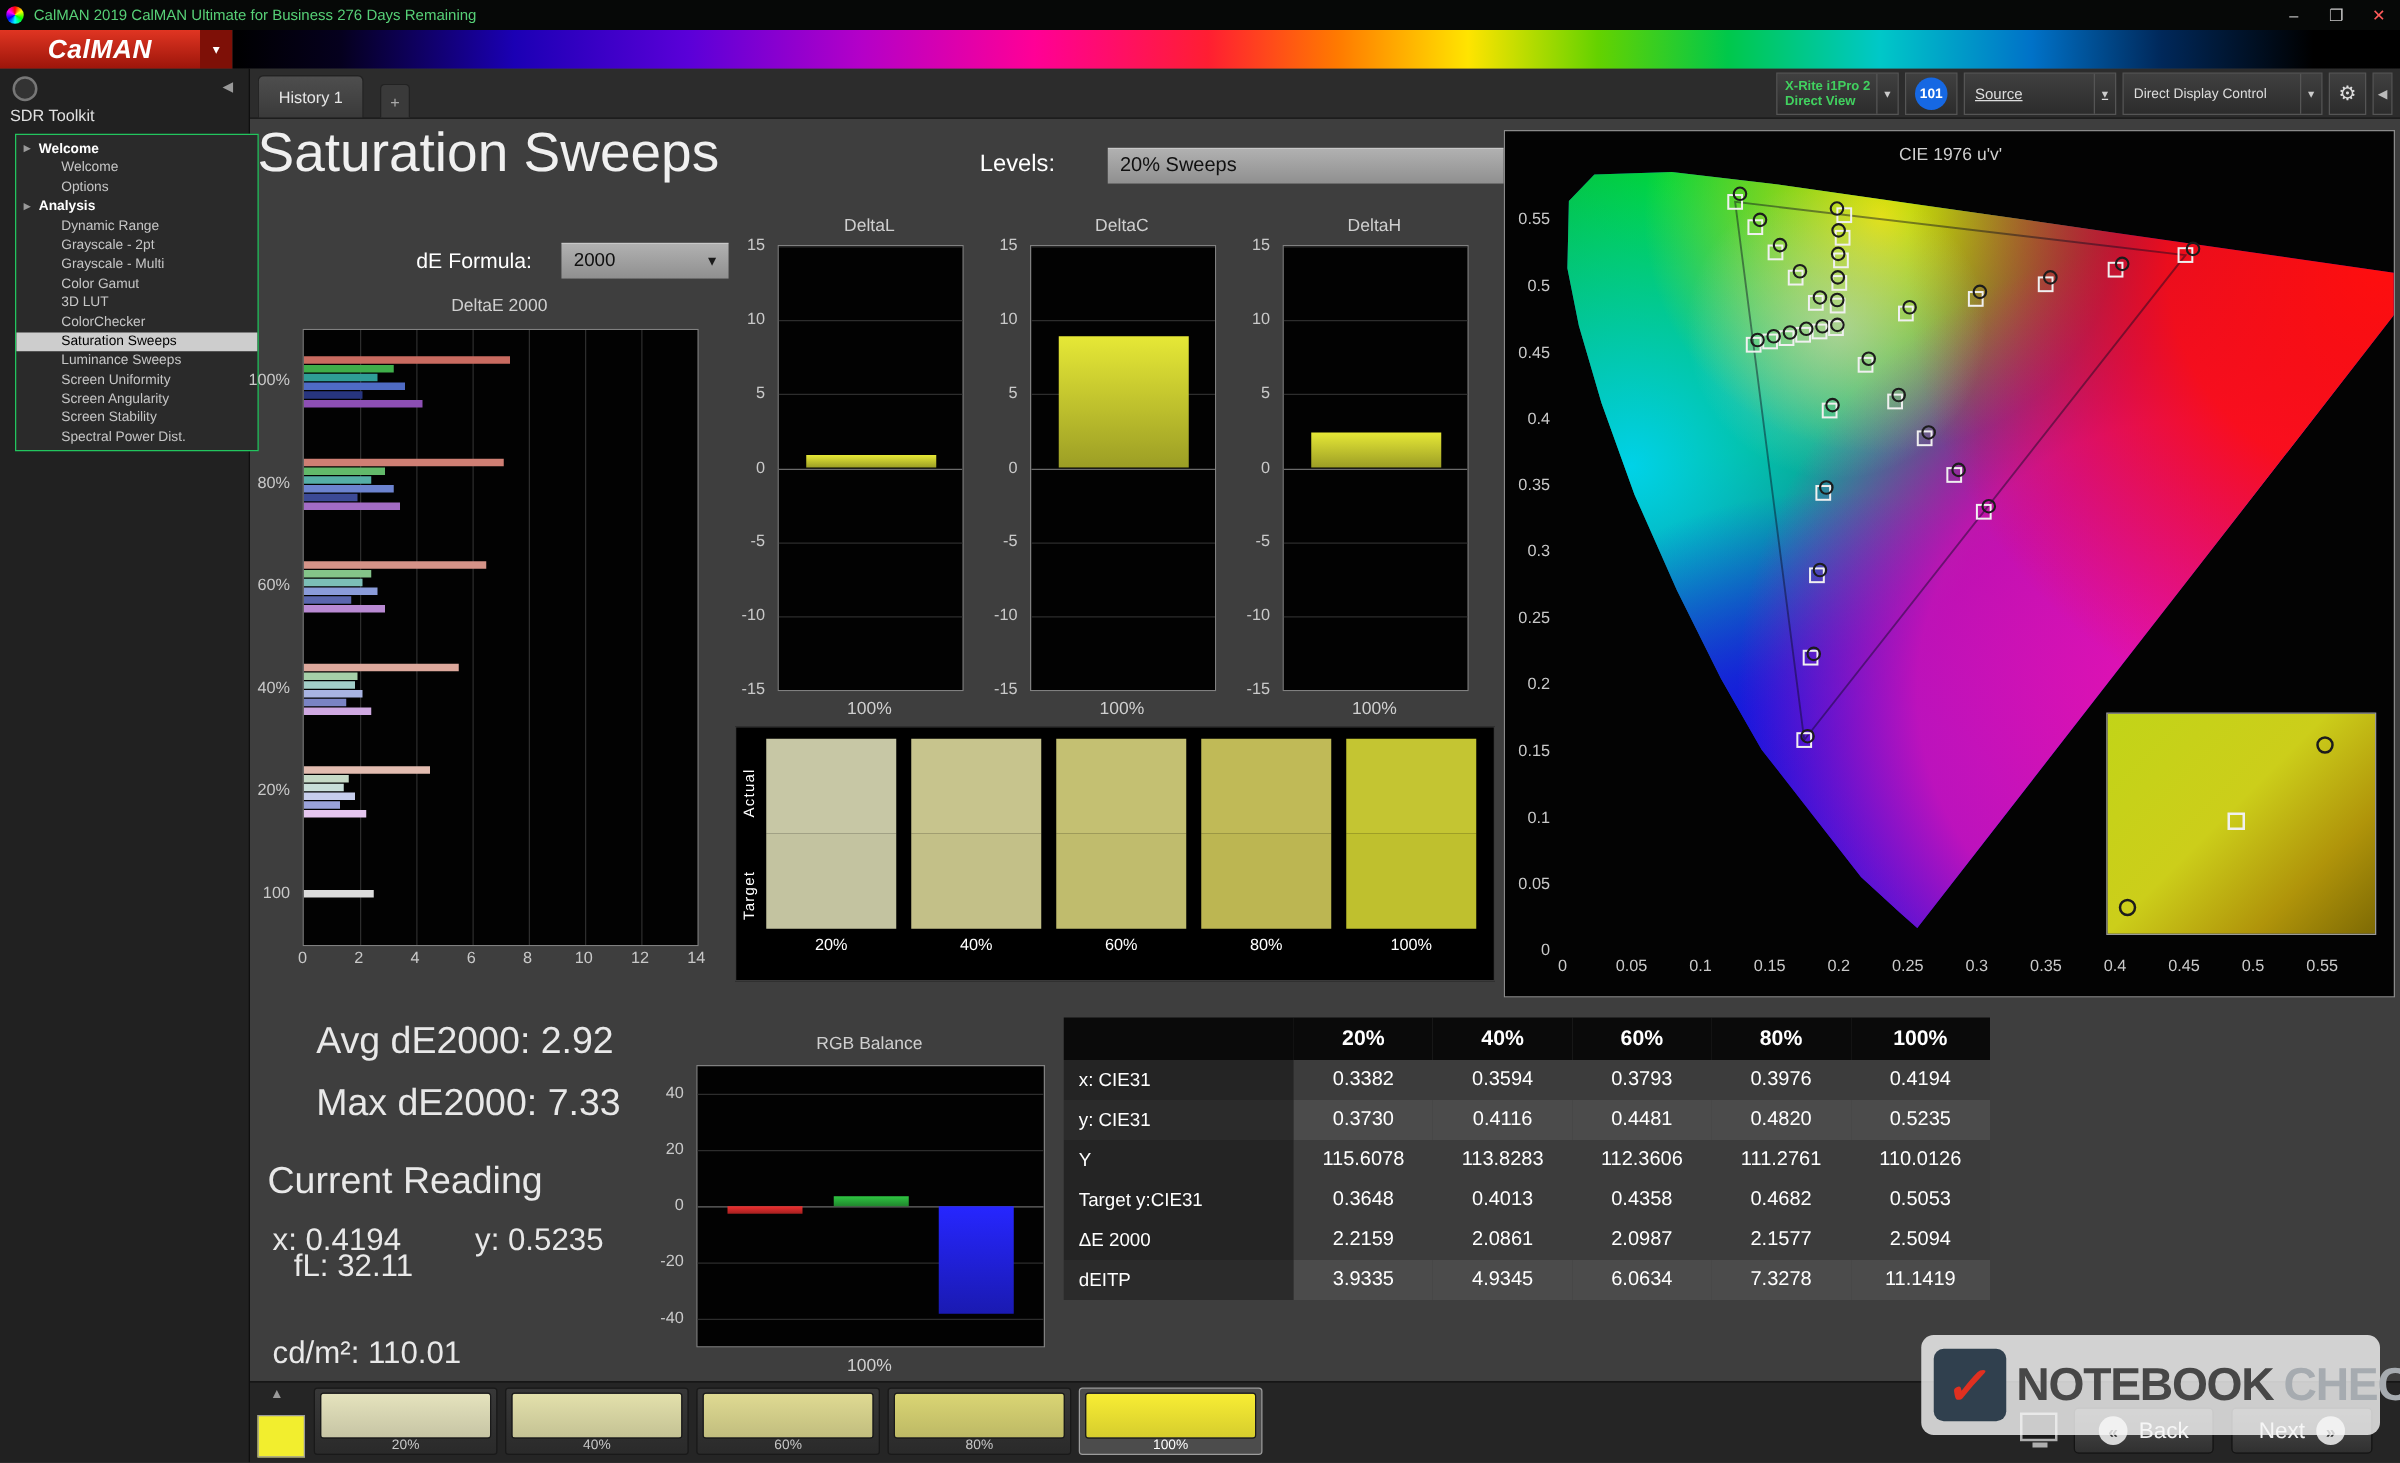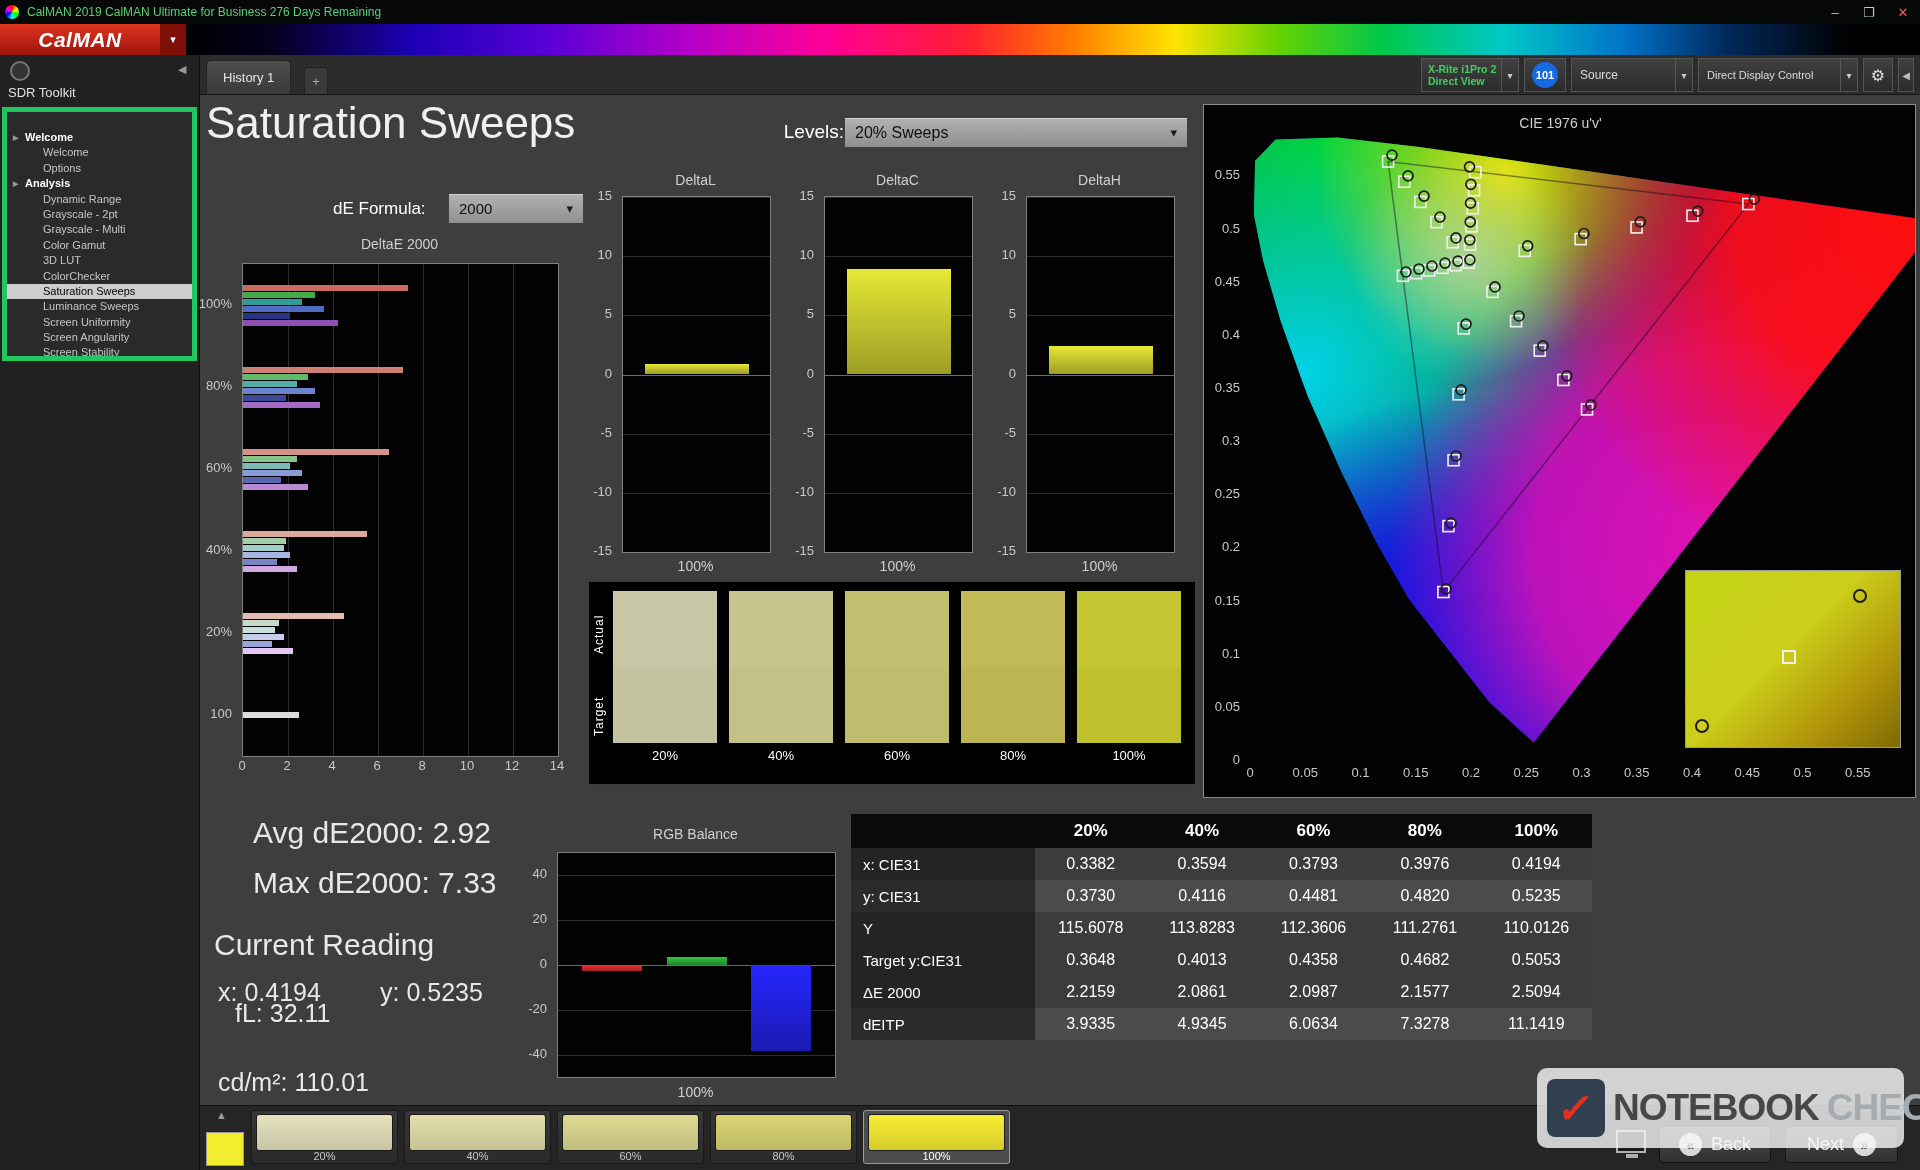--- a/index.html
+++ b/index.html
@@ -24,43 +24,43 @@
   .tab{position:absolute;left:6px;top:5px;height:34px;padding:0 16px;background:linear-gradient(180deg,#4e4e4e,#3a3a3a);border:1px solid #222;border-bottom:none;border-radius:5px 5px 0 0;display:flex;align-items:center;color:#e6e6e6;font-size:13px;box-sizing:border-box;}
   .tab-plus{position:absolute;left:104px;top:12px;width:24px;height:27px;background:#3a3a3a;border:1px solid #222;border-bottom:none;border-radius:4px 4px 0 0;color:#aaa;text-align:center;line-height:27px;font-size:13px;box-sizing:border-box;}
   .tb-right{position:absolute;right:6px;top:3px;display:flex;gap:5px;align-items:stretch;height:34px;}
   .tb-btn{background:linear-gradient(180deg,#404040,#2c2c2c);border:1px solid #555;display:flex;align-items:center;font-size:12px;color:#ddd;box-sizing:border-box;}
   .meter{width:98px;padding:0;}
   .meter-lines{flex:1;padding-left:6px;}
   .meter-lines div{font-size:10.5px;color:#41d05f;line-height:12px;font-weight:bold;white-space:nowrap;}
   .tb-dd{width:16px;align-self:stretch;display:flex;align-items:center;justify-content:center;border-left:1px solid #555;color:#ccc;font-size:10px;flex:none;}
   .badge-box{width:42px;justify-content:center;}
   .badge-circle{width:26px;height:26px;border-radius:50%;background:#1668e3;color:#fff;font-size:11px;display:flex;align-items:center;justify-content:center;font-weight:bold;}
-  .src{width:122px;padding-left:8px;}
+  .src{width:122px;padding-left:8px;text-decoration:underline;}
   .src .tb-dd,.ddc .tb-dd{margin-left:auto;}
   .ddc{width:160px;padding-left:8px;font-size:11px;}
   .gear{width:30px;justify-content:center;font-size:16px;}
   .edge{width:16px;justify-content:center;font-size:10px;color:#bbb;}
 
   
   .sidebar{left:0;top:55px;width:200px;height:1115px;background:#212121;border-right:1px solid #0f0f0f;box-sizing:border-box;}
   .sb-round{left:10px;top:6px;width:16px;height:16px;border-radius:50%;border:2px solid #777;background:#333;}
   .sb-collapse{left:178px;top:8px;color:#999;font-size:11px;}
   .sb-header{left:8px;top:30px;color:#e0e0e0;font-size:13px;}
-  .tree{left:2px;top:52px;width:195px;height:254px;background:#2a2a2a;border:5px solid #22c55e;padding-top:18px;box-sizing:border-box;overflow:hidden;}
+  .tree{left:12px;top:52px;width:195px;height:254px;background:#2a2a2a;border:1px solid #22c55e;padding-top:4px;box-sizing:border-box;overflow:hidden;}
   .tree-item{position:relative;height:15.4px;line-height:15.4px;font-size:11px;color:#c6c6c6;white-space:nowrap;}
   .tree-item.bold{color:#fff;font-weight:bold;}
   .tree-item.sel{background:#cdcdcd;color:#000;}
   .tarrow{position:absolute;left:6px;top:0;font-size:7px;color:#999;}
 
   
   .page-title{left:206px;top:98px;font-size:44px;color:#f0f0f0;}
   .levels-label{left:770px;top:121px;width:74px;font-size:19px;color:#fff;text-align:right;}
   .dd{display:flex;align-items:center;padding:0 10px;background:linear-gradient(180deg,#b2b2b2,#8f8f8f);border:1px solid #3f3f3f;box-shadow:inset 0 1px 0 rgba(255,255,255,.4);color:#101010;font-size:16px;box-sizing:border-box;}
   .dd-arrow{margin-left:auto;font-size:13px;color:#1a1a1a;}
-  .levels-dd{left:844px;top:117px;width:344px;height:31px;}
+  .levels-dd{left:885px;top:117px;width:344px;height:31px;}
   .def-label{left:333px;top:199px;font-size:17px;color:#fff;}
   .def-dd{left:448px;top:193px;width:136px;height:31px;font-size:15px;align-items:center;}
 
   
   .chart-plot{background:#020202;border:1px solid #808080;box-sizing:content-box;overflow:hidden;}
   .vgrid{position:absolute;top:0;bottom:0;width:1px;background:#2d2d2d;}
   .hgrid{position:absolute;left:0;right:0;height:1px;background:#2d2d2d;}
   .hgrid.zero{background:#6a6a6a;}
   .hbar{position:absolute;left:0;height:6px;}
   .vbar{position:absolute;}

